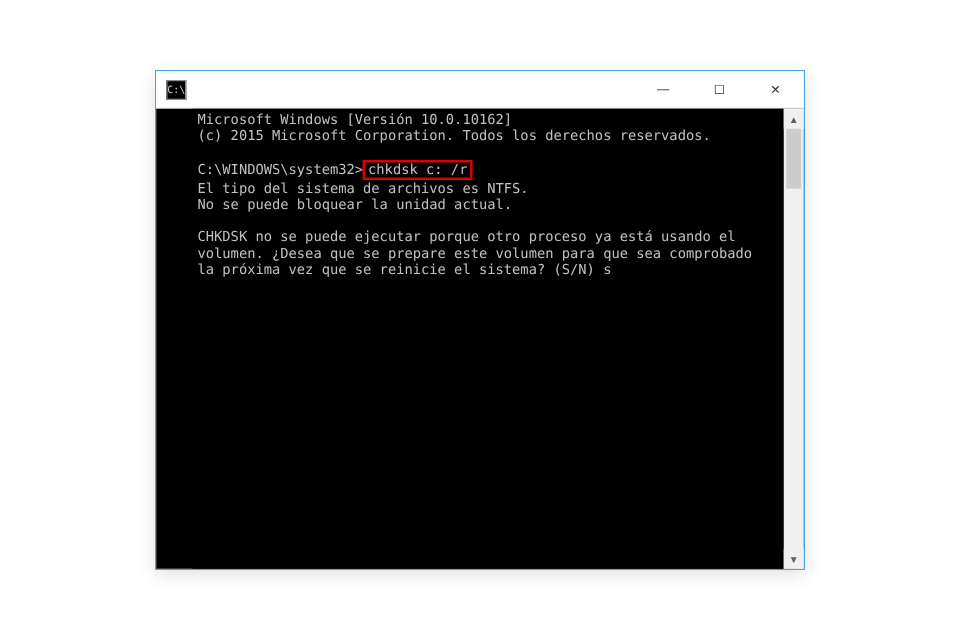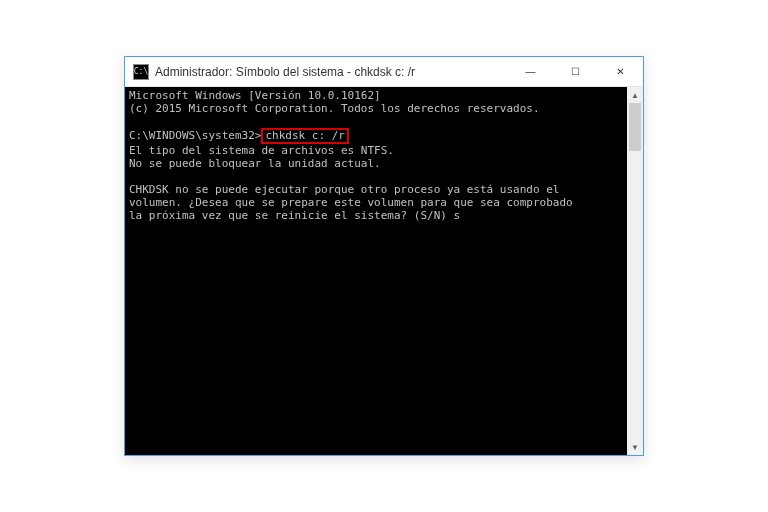--- a/index.html
+++ b/index.html
@@ -63,20 +63,21 @@
     justify-content: center;
     font-family: "Segoe UI Symbol", sans-serif;
     font-size: 10px;
     color: #333;
     background: transparent;
   }
   .console-wrap {
     flex: 1;
     display: flex;
     background: #000000;
+    padding-left: 29px;
   }
   .console {
     flex: 1;
     background: #000000;
     color: #c0c0c0;
     font-family: Consolas, "Lucida Console", monospace;
     font-size: 11px;
     line-height: 13px;
     padding: 2px 4px;
     white-space: pre-wrap;
@@ -115,21 +116,20 @@
     display: inline-block;
     line-height: 12px;
   }
 </style>
 </head>
 <body>
 
 <div class="window">
   <div class="titlebar">
     <div class="app-icon">C:\</div>
-    <div class="title-text">Administrador: Símbolo del sistema - chkdsk  c: /r</div>
     <div class="spacer"></div>
     <div class="win-controls">
       <div class="win-btn">—</div>
       <div class="win-btn">☐</div>
       <div class="win-btn close">✕</div>
     </div>
   </div>
 
   <div class="console-wrap">
     <div class="console"><span>Microsoft Windows [Versión 10.0.10162]</span>

